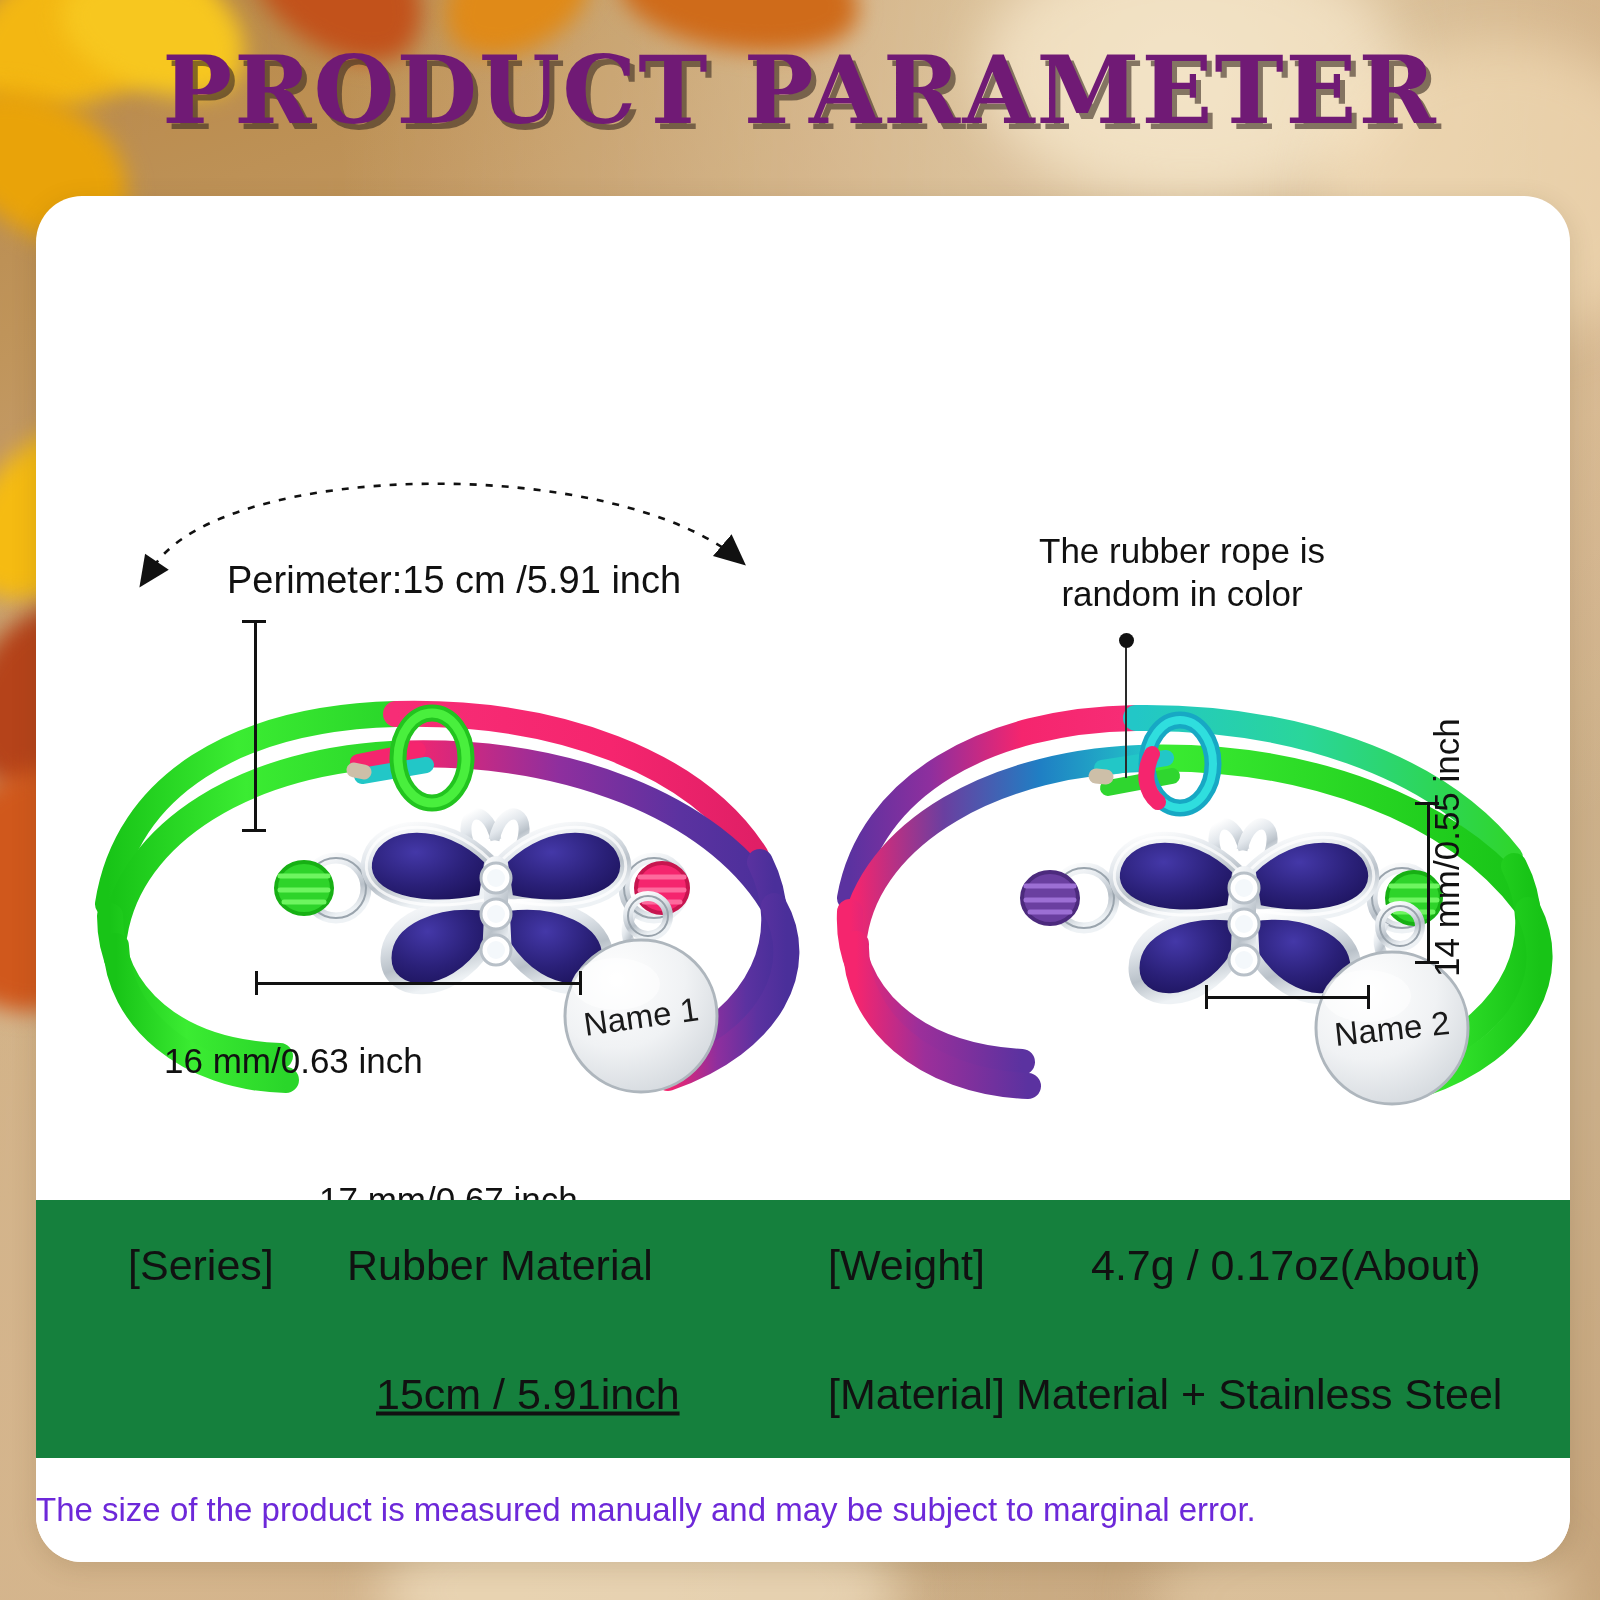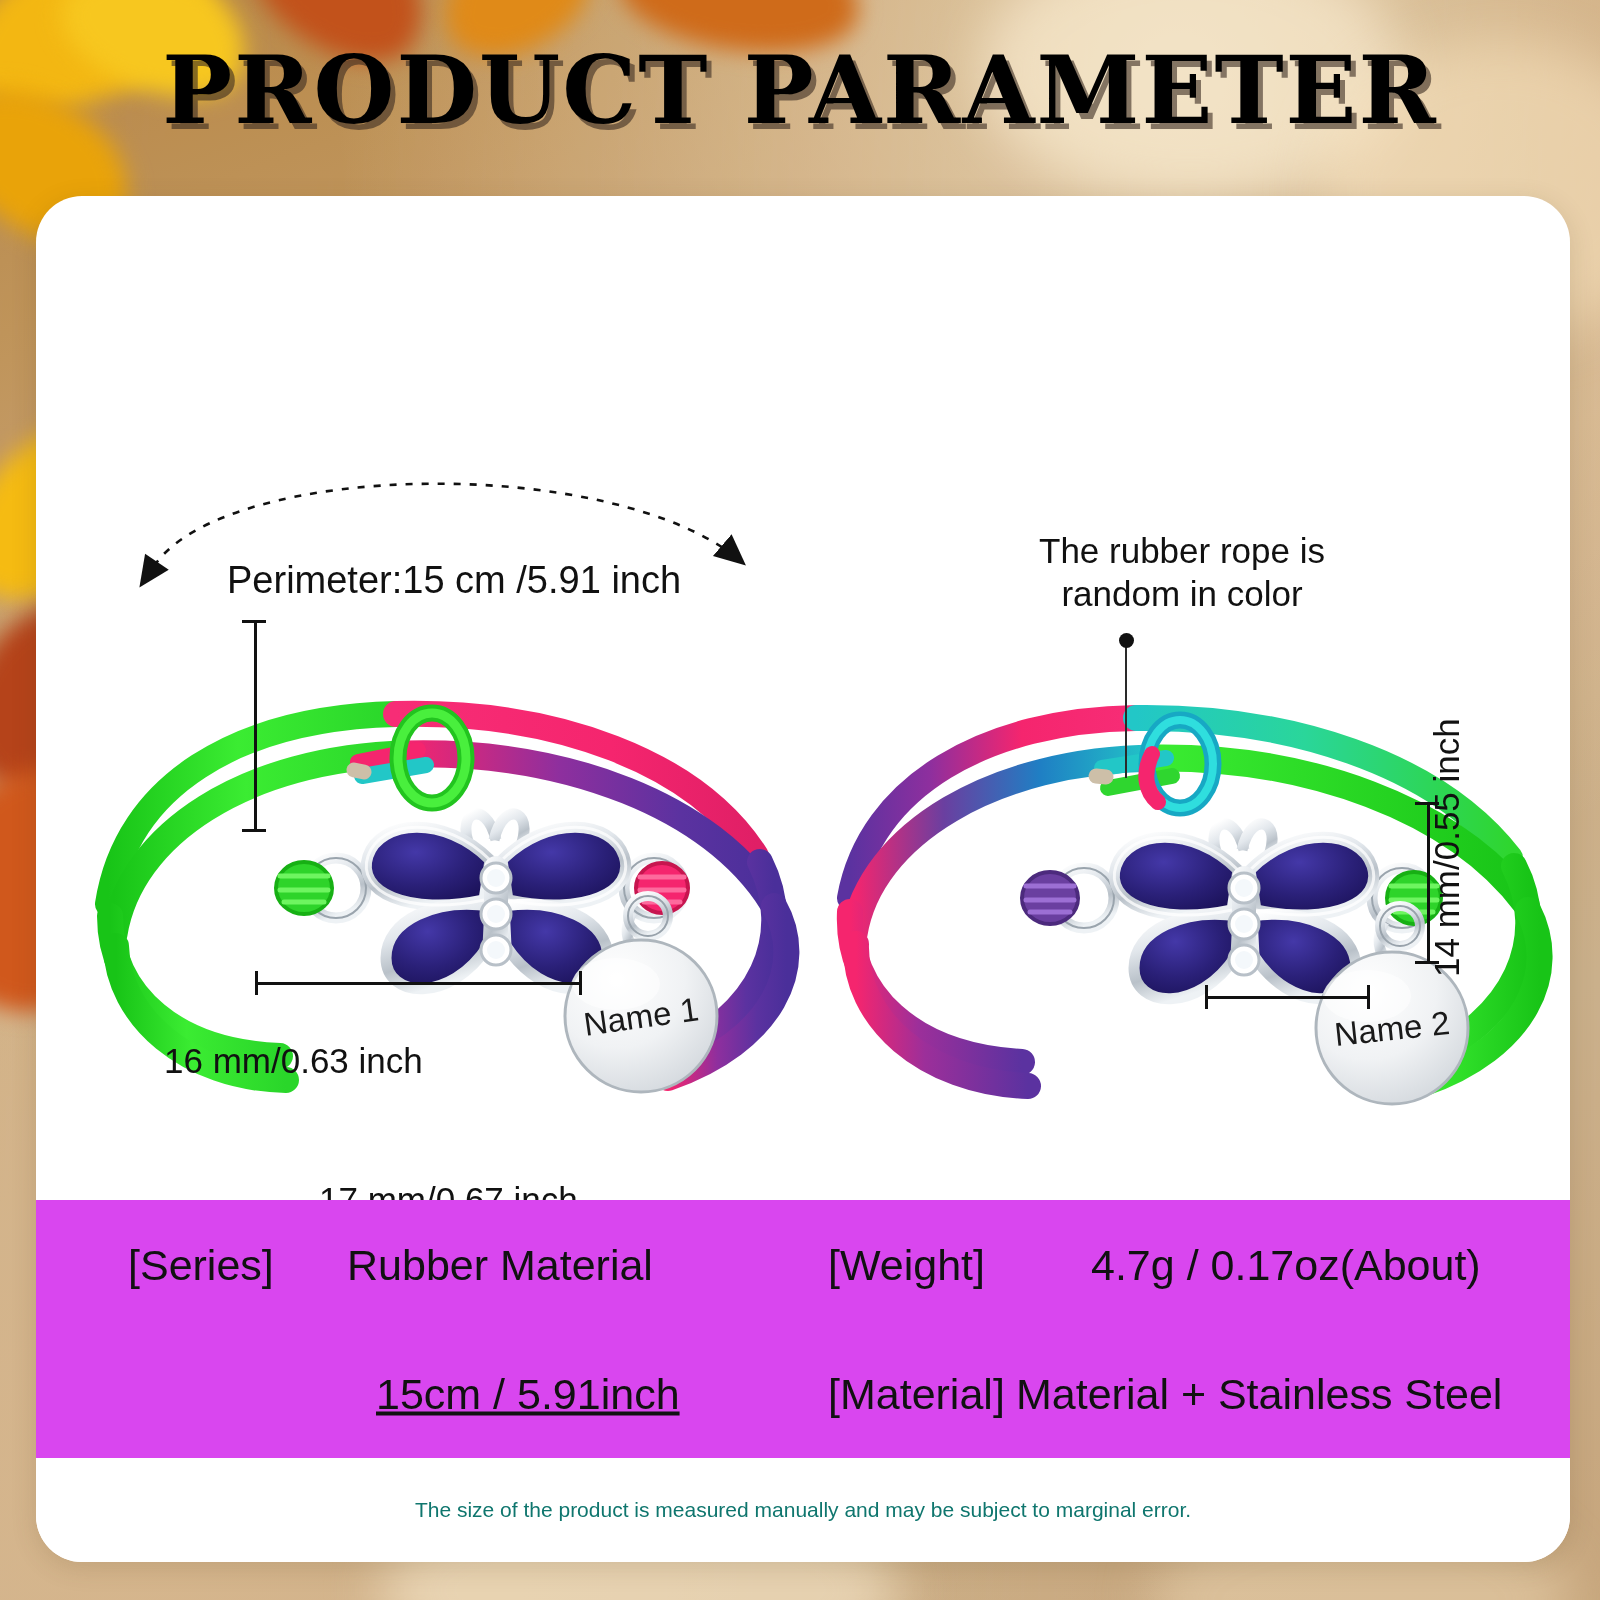--- a/index.html
+++ b/index.html
@@ -32,21 +32,21 @@
     position:absolute;left:36px;top:196px;width:1534px;height:1366px;
     background:#ffffff;border-radius:46px;overflow:hidden;
     box-shadow:0 6px 26px rgba(90,60,25,.16);
   }
 
   
   #title{
     position:absolute;left:0;top:36px;width:1600px;text-align:center;
     font-family:"DejaVu Serif","Liberation Serif",serif;
     font-weight:700;font-size:93px;letter-spacing:2px;
-    color:#000000;white-space:nowrap;
+    color:#701a75;white-space:nowrap;
     text-shadow:5px 6px 0 rgba(58,44,34,.60);
     z-index:6;
   }
 
   
   .ann{position:absolute;color:#111;white-space:nowrap;}
   #perimLabel{left:191px;top:363px;font-size:38px;}
   #ropeNote{left:951px;top:333px;font-size:35px;line-height:1.23;text-align:center;white-space:normal;width:300px;margin-left:45px;}
   #dimH16{left:128px;top:845px;font-size:35px;}
   #dimW17{left:283px;top:984px;font-size:35px;}
@@ -66,41 +66,41 @@
 
   
   .bracelet{position:absolute;width:740px;height:420px;}
   #braceletLeft{left:60px;top:470px;}
   #braceletRight{left:800px;top:480px;}
   .bracelet svg{width:100%;height:100%;display:block;overflow:visible;}
 
   
   #specs{
     position:absolute;left:0;top:1004px;width:1534px;height:258px;
-    background:#d946ef;
+    background:#15803d;
   }
   .specrow{position:absolute;width:100%;height:50%;}
   .specrow.r1{top:0;}
   .specrow.r2{top:50%;}
   .cell{position:absolute;top:50%;transform:translateY(-50%);
         font-size:43px;color:#111;white-space:nowrap;
         font-family:"Liberation Sans","DejaVu Sans",sans-serif;}
   .k{font-weight:400;}
   .v{font-weight:400;}
   .c1k{left:92px;} .c1v{left:311px;}
   .c2k{left:792px;} .c2v{left:1055px;}
   .c1k2{left:92px;} .c1v2{left:340px;text-decoration:underline;}
   .c2k2{left:792px;} .c2v2{left:980px;}
 
   #disclaimerWrap{
     position:absolute;left:0;top:1262px;width:1534px;height:104px;background:#ffffff;
   }
   #disclaimer{
     position:absolute;left:0;top:50%;transform:translateY(-50%);
-    width:100%;text-align:center;font-size:21px;color:#0f766e;
+    width:100%;text-align:left;font-size:33px;color:#6d28d9;
   }
 </style>
 </head>
 <body>
 
 <div id="bg">
   <div class="layer bgbase"></div>
   <div class="layer bgwood"></div>
 
   <div class="petal" style="left:-40px;top:-50px;width:250px;height:150px;background:#f3b712;transform:rotate(-18deg);"></div>

